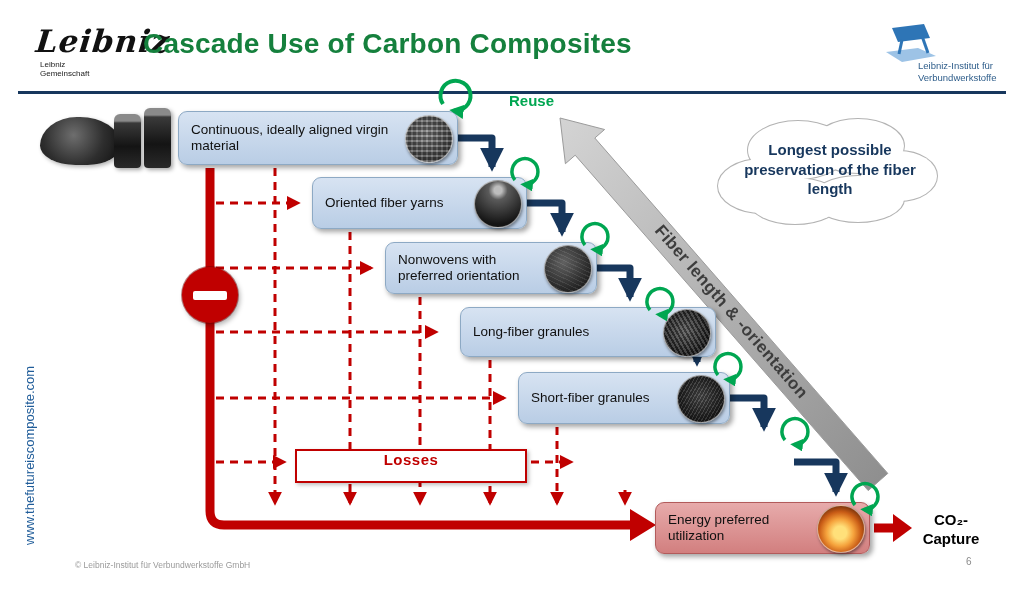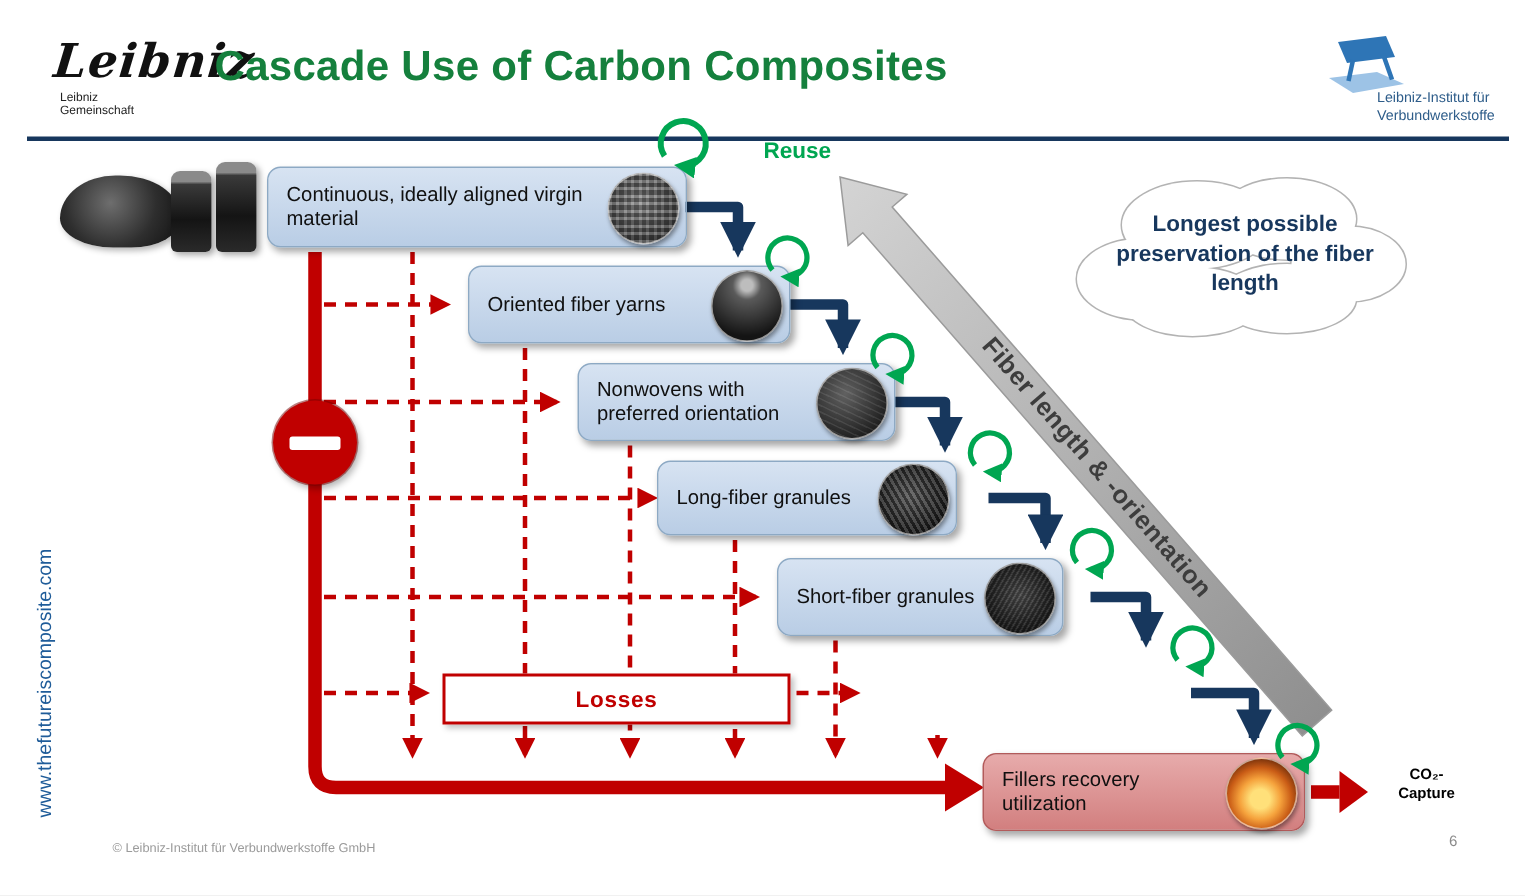--- a/index.html
+++ b/index.html
@@ -63,39 +63,39 @@
   .t3{background:repeating-linear-gradient(60deg,rgba(255,255,255,.14) 0 2px,rgba(0,0,0,.3) 2px 4px),
     radial-gradient(circle at 45% 45%,#585858,#101010 82%);}
   .t4{background:repeating-linear-gradient(120deg,rgba(255,255,255,.1) 0 1px,rgba(0,0,0,.25) 1px 3px),
     radial-gradient(circle at 50% 45%,#505050,#131313 82%);}
   .t5{background:radial-gradient(circle at 50% 62%,#343a46 0 35%,#14161d 70%,#0a0b10);}
   .t6{background:radial-gradient(circle at 48% 58%,#ffe07a 0 18%,#f5a23c 38%,#c95c16 58%,#5e2408 82%,#240e04);}
 
   #stage0{left:178px;top:111px;width:280px;height:54px;}
   #stage1{left:312px;top:177px;width:215px;height:52px;}
   #stage2{left:385px;top:242px;width:212px;height:52px;}
-  #stage3{left:438px;top:307px;width:200px;height:50px;}
-  #stage4{left:518px;top:372px;width:191px;height:52px;}
+  #stage3{left:460px;top:307px;width:256px;height:50px;}
+  #stage4{left:518px;top:372px;width:212px;height:52px;}
   #stage5{left:585px;top:437px;width:212px;height:50px;}
   #stage6{left:655px;top:502px;width:215px;height:52px;}
 
   .reuse-label{left:483px;top:92px;z-index:3;font-size:15px;font-weight:bold;color:#00A651;margin-left:26px;}
 
   .losses-box{left:295px;top:449px;width:232px;height:34px;box-sizing:border-box;z-index:2;
-    background:#fff;border:2.5px solid #C00000;display:flex;align-items:center;justify-content:center;
+    background:#fff;border:2.5px solid #C00000;display:flex;justify-content:center;
     font-size:15px;font-weight:bold;color:#C00000;letter-spacing:.5px;box-shadow:2px 2px 4px rgba(0,0,0,.25);}
 
   .cloud-text{left:740px;top:140px;width:180px;z-index:2;text-align:center;
     font-size:15px;font-weight:bold;color:#17375D;line-height:1.3;}
 
   .fiber-label{left:601px;top:302px;width:260px;z-index:1;text-align:center;
     transform:rotate(49deg);font-size:17px;font-weight:bold;color:#3d3d3d;letter-spacing:.4px;}
 
   .co2-label{left:906px;top:511px;width:90px;z-index:2;text-align:center;
-    font-size:10px;font-weight:bold;color:#000;line-height:1.25;}
+    font-size:15px;font-weight:bold;color:#000;line-height:1.25;}
 
   .copyright{left:55px;top:560px;font-size:8.5px;color:#9a9a9a;z-index:2;margin-left:20px;}
   .page-number{left:966px;top:556px;font-size:10px;color:#8a8a8a;z-index:2;}
 </style>
 </head>
 <body>
 
 <div class="slide">
 
   <svg id="layer-under" class="layer" width="1024" height="597" viewBox="0 0 1024 597">
@@ -213,21 +213,21 @@
   </div>
   <div id="stage3" class="abs stage">
     <span>Long-fiber granules</span>
     <div class="stage-circle t3"></div>
   </div>
   <div id="stage4" class="abs stage">
     <span>Short-fiber granules</span>
     <div class="stage-circle t4"></div>
   </div>
   <div id="stage6" class="abs stage energy">
-    <span>Fillers recovery utilization</span>
+    <span>Energy preferred utilization</span>
     <div class="stage-circle t6"></div>
   </div>
 
   <div class="abs reuse-label">Reuse</div>
 
   <div class="abs losses-box">
     <span>Losses</span>
   </div>
 
   <div class="abs cloud-text">Longest possible preservation of the fiber length</div>

